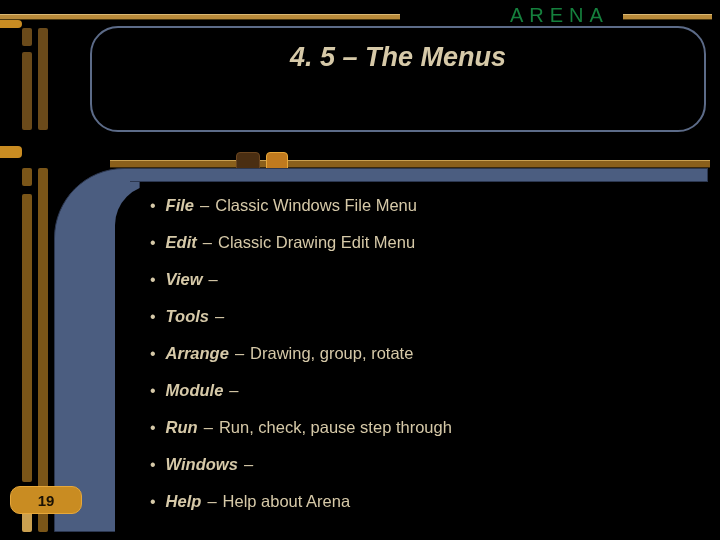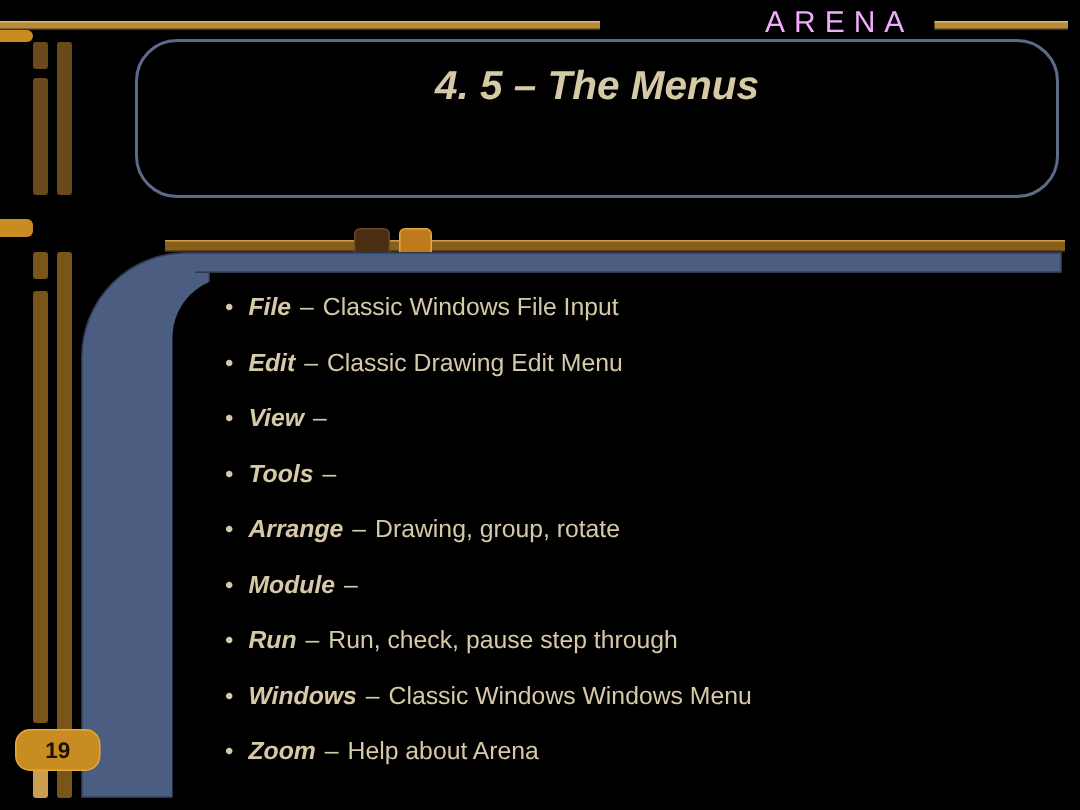--- a/index.html
+++ b/index.html
@@ -19,21 +19,21 @@
     align-items: center;
   }
   .top-strip .segment {
     height: 6px;
     background: #b88a3a;
     border-top: 1px solid #d9b874;
     border-bottom: 1px solid #4a3810;
   }
   .top-strip .seg-a { width: 400px; margin-left: 0; }
   .top-strip .arena-label {
-    color: #f0abfc;
+    color: #15803d;
     font-family: "Trebuchet MS", Arial, sans-serif;
     letter-spacing: 6px;
     font-size: 20px;
     margin: 0 14px 0 110px;
     transform: translateY(-2px);
     text-align: right;
   }
   .top-strip .seg-b { flex: 1; margin-right: 8px; }
 
   
@@ -187,21 +187,21 @@
   }
   .row .sep {
     margin: 0 6px;
   }
 
   
   .page-pill {
     position: absolute;
     left: 10px;
     bottom: 26px;
-    width: 57px;
+    width: 72px;
     height: 28px;
     background: #c98c22;
     border-radius: 10px;
     display: flex;
     align-items: center;
     justify-content: center;
     color: #1a1204;
     font-weight: bold;
     font-size: 15px;
     border: 1px solid #e7a83a;
@@ -250,21 +250,21 @@
     <div class="col c2"></div>
 </div>
 <div class="blue-l"></div>
 <div class="blue-top"></div>
 
 <div class="content">
   <div class="row">
     <span class="bullet">•</span>
     <span class="name">File</span>
     <span class="sep">–</span>
-    <span>Classic Windows File Input</span>
+    <span>Classic Windows File Menu</span>
   </div>
   <div class="row">
     <span class="bullet">•</span>
     <span class="name">Edit</span>
     <span class="sep">–</span>
     <span>Classic Drawing Edit Menu</span>
   </div>
   <div class="row">
     <span class="bullet">•</span>
     <span class="name">View</span>
@@ -289,25 +289,24 @@
   <div class="row">
     <span class="bullet">•</span>
     <span class="name">Run</span>
     <span class="sep">–</span>
     <span>Run, check, pause step through</span>
   </div>
   <div class="row">
     <span class="bullet">•</span>
     <span class="name">Windows</span>
     <span class="sep">–</span>
-    <span>Classic Windows Windows Menu</span>
-  </div>
-  <div class="row">
-    <span class="bullet">•</span>
-    <span class="name">Zoom</span>
+  </div>
+  <div class="row">
+    <span class="bullet">•</span>
+    <span class="name">Help</span>
     <span class="sep">–</span>
     <span>Help about Arena</span>
   </div>
 </div>
 
 <div class="page-pill">
   <span>19</span>
 </div>
 
 </body></html>

